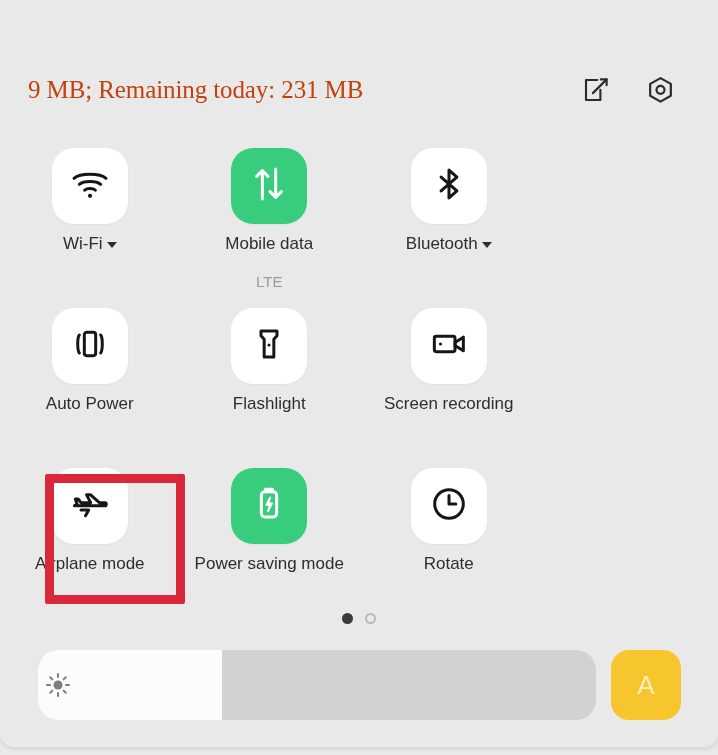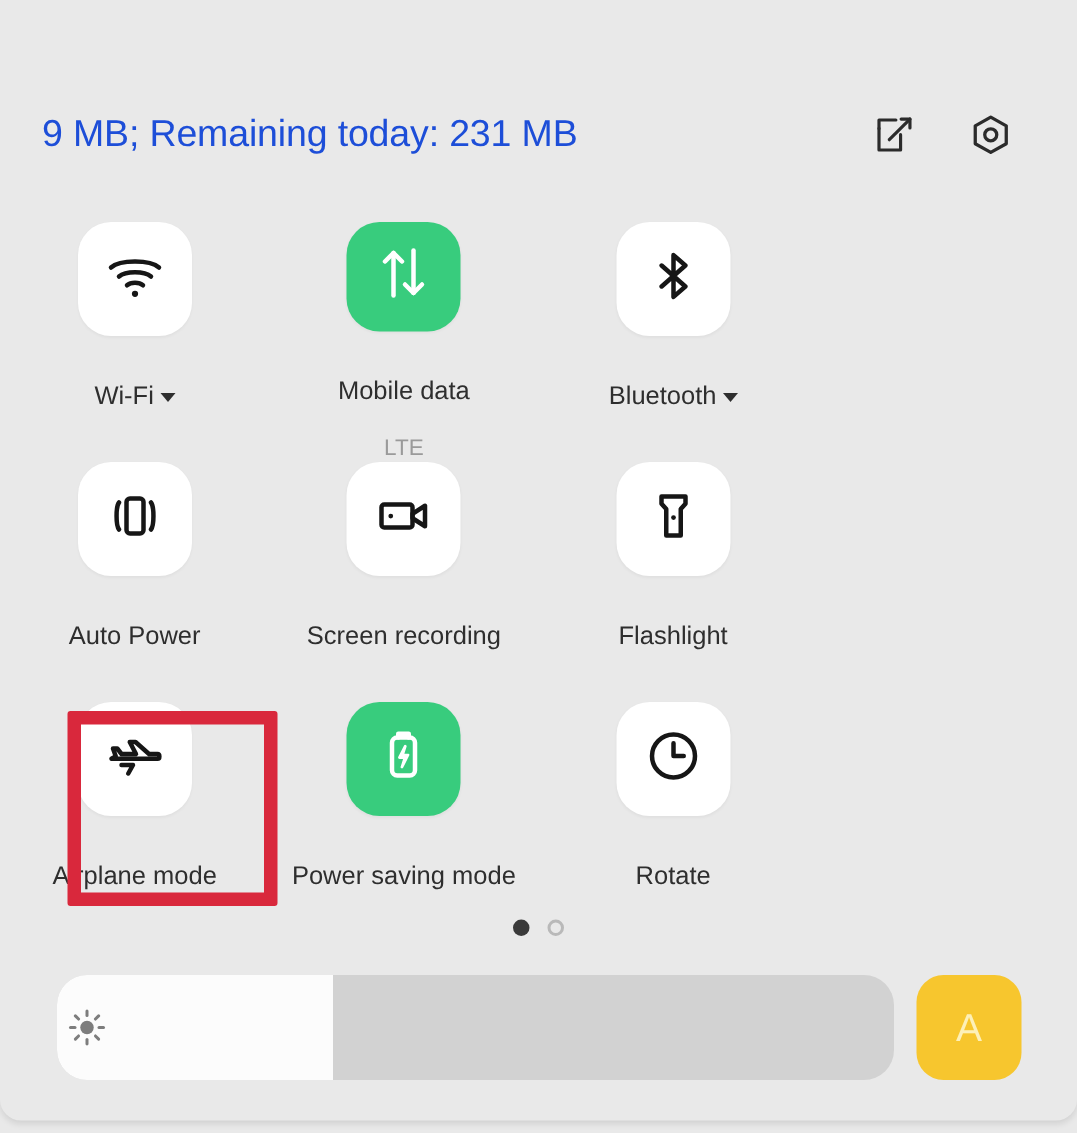--- a/index.html
+++ b/index.html
@@ -36,23 +36,24 @@
     height: 56px;
     display: flex;
     align-items: center;
   }
   #data-usage-text {
     position: absolute;
     left: 28px;
     top: 50%;
     transform: translateY(-50%);
     font-size: 25px;
-    color: #1d4ed8;
+    color: #c2410c;
     white-space: nowrap;
     letter-spacing: -0.1px;
+    font-family: Liberation Serif, serif;
   }
   .header-icon {
     position: absolute;
     top: 50%;
     transform: translateY(-50%);
     width: 34px;
     height: 34px;
     display: flex;
     align-items: center;
     justify-content: center;
@@ -85,21 +86,21 @@
     background: #ffffff;
     display: flex;
     align-items: center;
     justify-content: center;
     box-shadow: 0 1px 2px rgba(0,0,0,0.04);
   }
   .tile-icon-box.active {
     background: #38cc7d;
   }
   .tile-label {
-    margin-top: 30px;
+    margin-top: 10px;
     font-size: 17px;
     color: #2e2e2e;
     white-space: nowrap;
     display: flex;
     align-items: center;
     gap: 4px;
     line-height: 20px;
   }
   .caret {
     display: inline-block;
@@ -304,42 +305,42 @@
         </div>
         <div class="tile-label">
           <span>Auto Power</span>
         </div>
       </div>
 
       <div class="tile">
         <div class="tile-icon-box">
           <span>
             <svg width="40" height="40" viewBox="0 0 24 24" fill="none" stroke="#161616" stroke-width="1.8" stroke-linecap="round" stroke-linejoin="round">
+              <path d="M7.2 4.2 L16.8 4.2 L16.8 7.1 L14.9 9.2 L14.9 19.8 L9.1 19.8 L9.1 9.2 L7.2 7.1 Z"></path>
+              <circle cx="12" cy="12.6" r="0.95" fill="#161616" stroke="none"></circle>
+            </svg>
+          </span>
+        </div>
+        <div class="tile-label">
+          <span>Flashlight</span>
+        </div>
+      </div>
+
+      <div class="tile">
+        <div class="tile-icon-box">
+          <span>
+            <svg width="40" height="40" viewBox="0 0 24 24" fill="none" stroke="#161616" stroke-width="1.8" stroke-linecap="round" stroke-linejoin="round">
               <rect x="3.2" y="7.4" width="12.4" height="9.2" rx="1.1"></rect>
               <path d="M15.6 11.1 L20.6 7.9 L20.6 16.1 L15.6 12.9 Z"></path>
               <circle cx="6.9" cy="12" r="0.95" fill="#161616" stroke="none"></circle>
             </svg>
           </span>
         </div>
         <div class="tile-label">
           <span>Screen recording</span>
-        </div>
-      </div>
-
-      <div class="tile">
-        <div class="tile-icon-box">
-          <span>
-            <svg width="40" height="40" viewBox="0 0 24 24" fill="none" stroke="#161616" stroke-width="1.8" stroke-linecap="round" stroke-linejoin="round">
-              <path d="M7.2 4.2 L16.8 4.2 L16.8 7.1 L14.9 9.2 L14.9 19.8 L9.1 19.8 L9.1 9.2 L7.2 7.1 Z"></path>
-              <circle cx="12" cy="12.6" r="0.95" fill="#161616" stroke="none"></circle>
-            </svg>
-          </span>
-        </div>
-        <div class="tile-label">
-          <span>Flashlight</span>
         </div>
       </div>
 
 
     </div>
 
     <div class="tile-row">
 
       <div class="tile">
         <div class="tile-icon-box">

